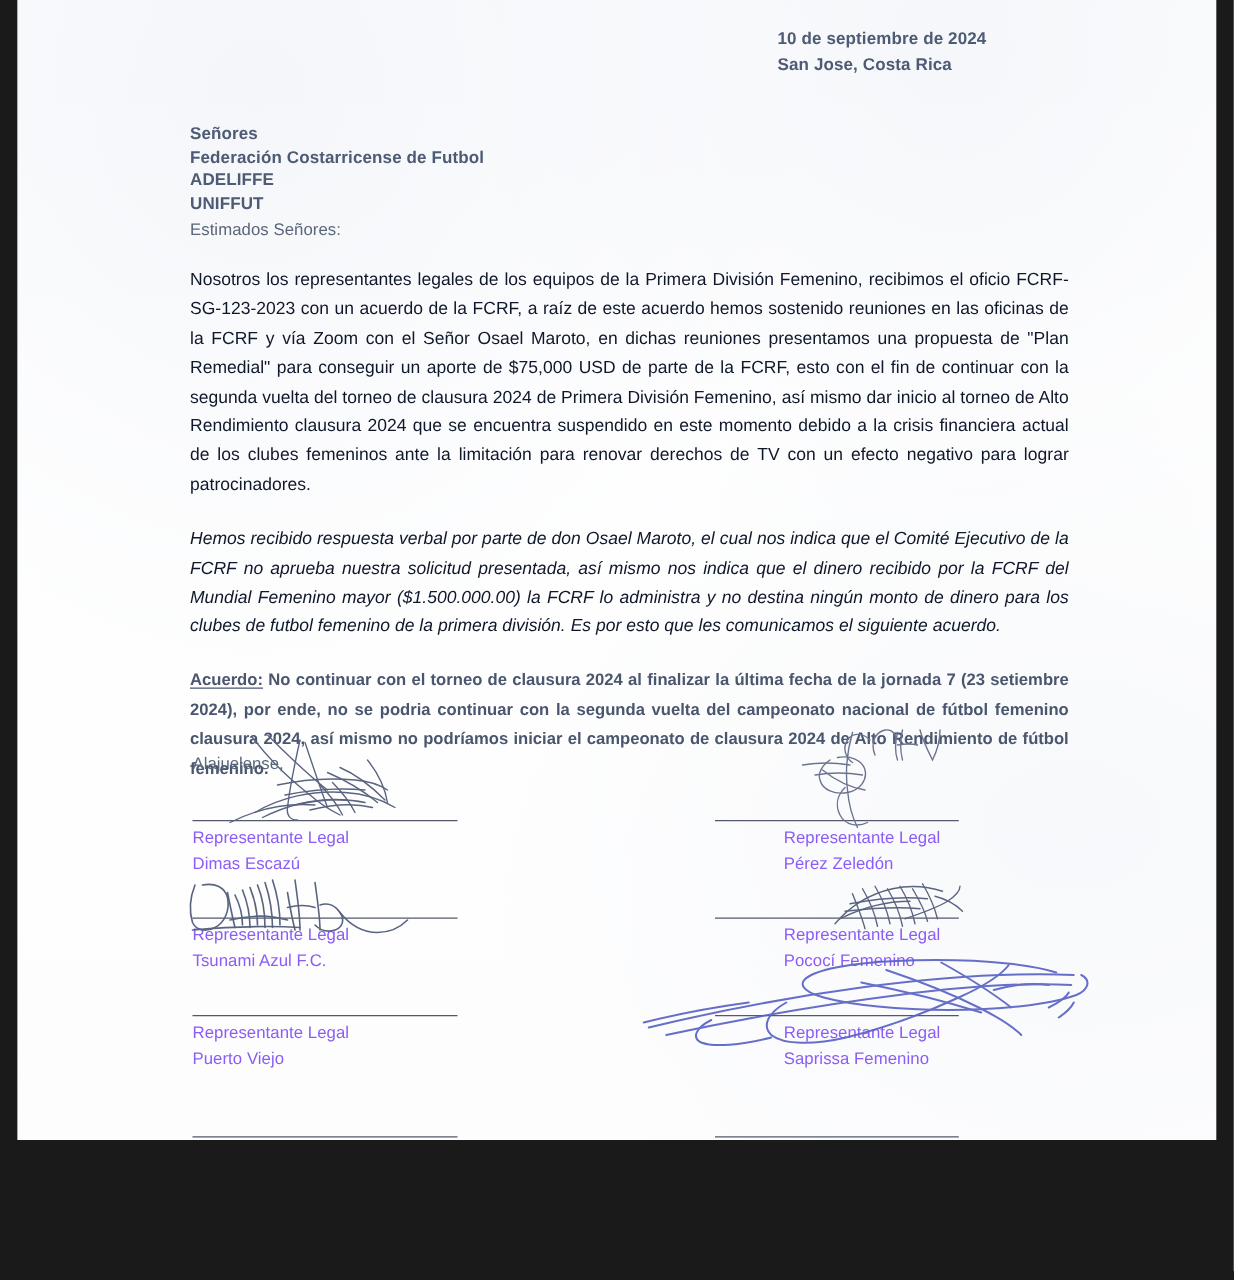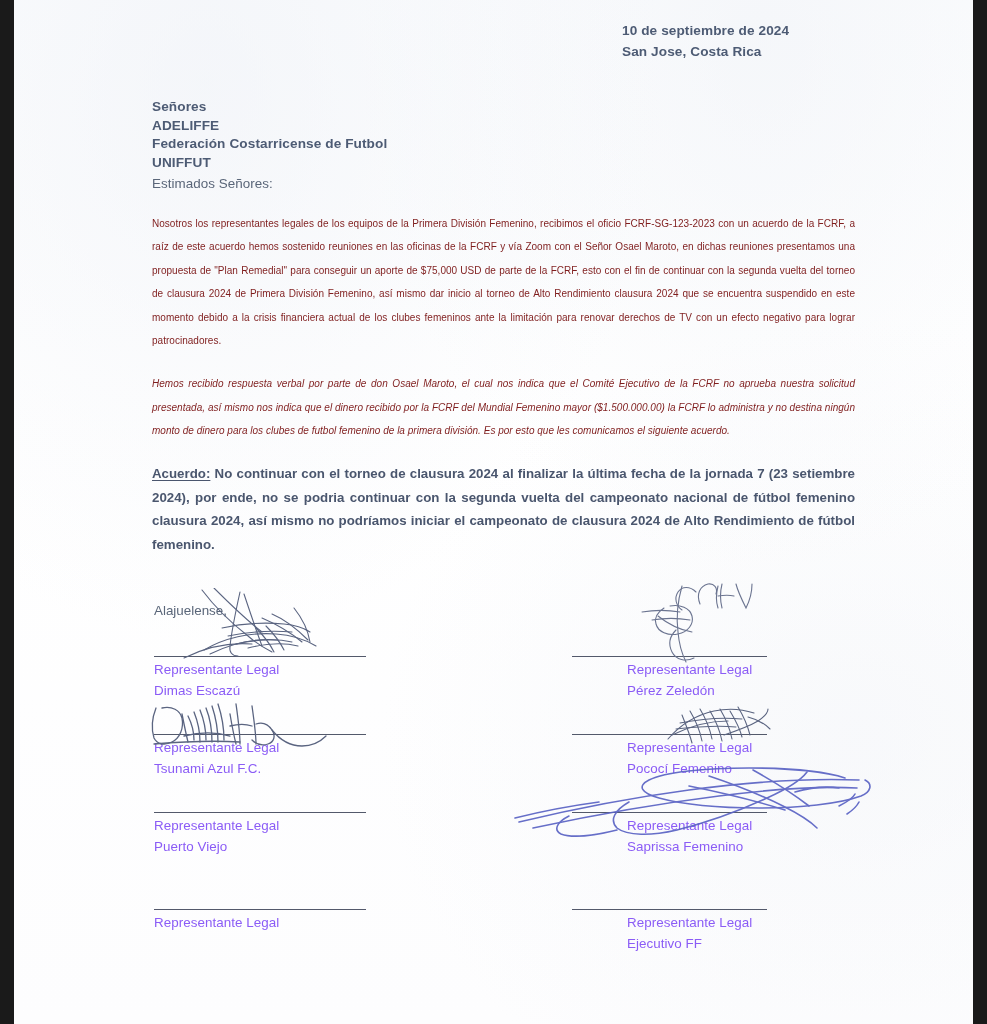--- a/index.html
+++ b/index.html
@@ -5,21 +5,21 @@
   html,body{margin:0;padding:0;}
   body{
     width:987px;height:1024px;
     background:#1a1a1a;
     font-family:"Liberation Sans", sans-serif;
     overflow:hidden;
   }
   .page{
     position:absolute;
     left:14px; top:0;
-    width:959px; height:1024px;
+    width:959px; height:912px;
     background:#fdfdfd;
     overflow:hidden;
   }
   .paper{
     position:absolute;
     left:0; top:0; right:0; bottom:0;
     background:
       radial-gradient(ellipse at 20% 8%, rgba(237,240,246,.55) 0%, rgba(255,255,255,0) 42%),
       radial-gradient(ellipse at 78% 4%, rgba(236,239,245,.45) 0%, rgba(255,255,255,0) 38%),
       radial-gradient(ellipse at 88% 72%, rgba(238,241,246,.40) 0%, rgba(255,255,255,0) 40%),
@@ -44,23 +44,23 @@
     position:absolute; left:138px; top:176px;
     font-size:13.4px; color:#5a6679; letter-spacing:.05px;
   }
 
   
   .body-wrap{
     position:absolute; left:138px; top:212px; width:703px;
   }
   p.para{
     margin:0 0 20px 0;
-    font-size:10px;
+    font-size:14px;
     line-height:23.4px;
-    color:#7f1d1d;
+    color:#0f172a;
     text-align:justify;
     letter-spacing:.02px;
     -webkit-hyphens:none; hyphens:none;
   }
   p.para.tight{ line-height:23.3px;font-style:italic; }
   p.acuerdo{
     margin:0;
     font-size:13.3px;
     line-height:23.4px;
     color:#4a566e;
@@ -93,22 +93,22 @@
 <div class="page">
   <div class="paper"></div>
 
   <div class="datebox">
     <div>10 de septiembre de 2024</div>
     <div>San Jose, Costa Rica</div>
   </div>
 
   <div class="addressee">
     <div>Señores</div>
+    <div>Federación Costarricense de Futbol</div>
     <div>ADELIFFE</div>
-    <div>Federación Costarricense de Futbol</div>
     <div>UNIFFUT</div>
   </div>
 
   <div class="greeting">Estimados Señores:</div>
 
   <div class="body-wrap">
     <p class="para">Nosotros los representantes legales de los equipos de la Primera División Femenino, recibimos el oficio FCRF-SG-123-2023 con un acuerdo de la FCRF, a raíz de este acuerdo hemos sostenido reuniones en las oficinas de la FCRF y vía Zoom con el Señor Osael Maroto, en dichas reuniones presentamos una propuesta de "Plan Remedial" para conseguir un aporte de $75,000 USD de parte de la FCRF, esto con el fin de continuar con la segunda vuelta del torneo de clausura 2024 de Primera División Femenino, así mismo dar inicio al torneo de Alto Rendimiento clausura 2024 que se encuentra suspendido en este momento debido a la crisis financiera actual de los clubes femeninos ante la limitación para renovar derechos de TV con un efecto negativo para lograr patrocinadores.</p>
     <p class="para tight">Hemos recibido respuesta verbal por parte de don Osael Maroto, el cual nos indica que el Comité Ejecutivo de la FCRF no aprueba nuestra solicitud presentada, así mismo nos indica que el dinero recibido por la FCRF del Mundial Femenino mayor ($1.500.000.00) la FCRF lo administra y no destina ningún monto de dinero para los clubes de futbol femenino de la primera división. Es por esto que les comunicamos el siguiente acuerdo.</p>
     <p class="acuerdo"><span class="u-acuerdo">Acuerdo:</span><span> No continuar con el torneo de clausura 2024 al finalizar la última fecha de la jornada 7 (23 setiembre 2024), por ende, no se podria continuar con la segunda vuelta del campeonato nacional de fútbol femenino clausura 2024, así mismo no podríamos iniciar el campeonato de clausura 2024 de Alto Rendimiento de fútbol femenino.</span></p>
   </div>

